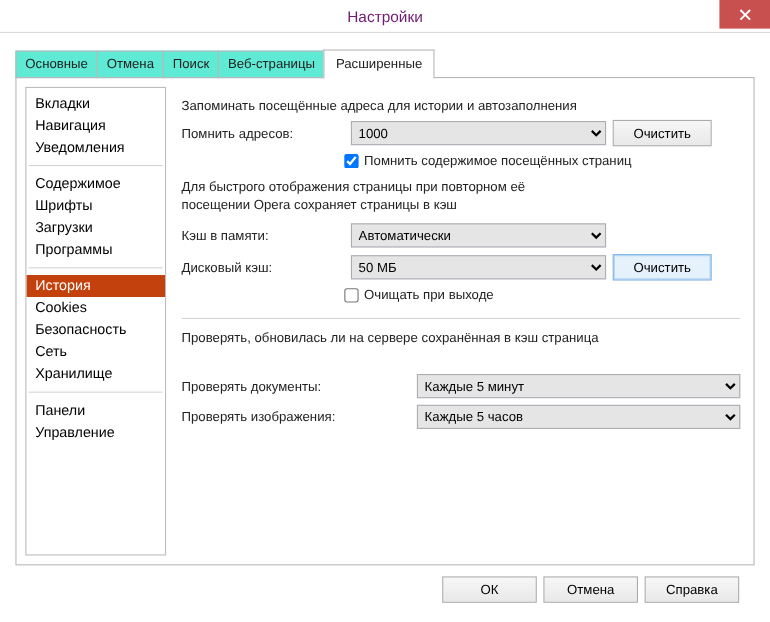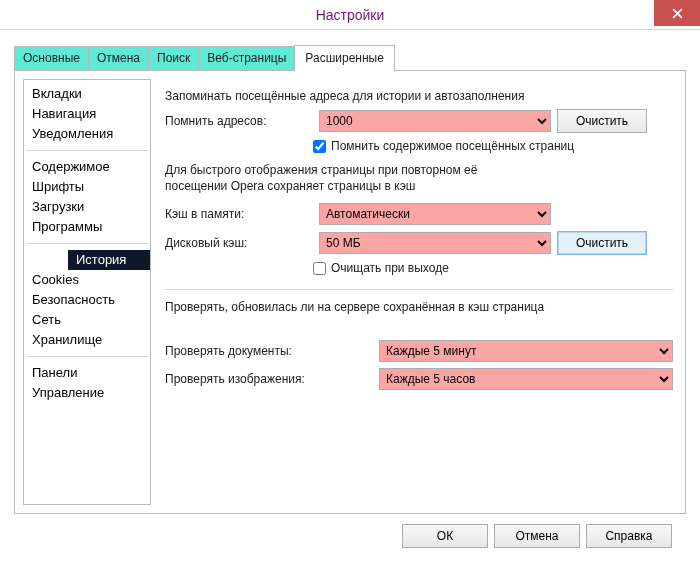--- a/index.html
+++ b/index.html
@@ -88,23 +88,22 @@
   }
   .sidegroup { padding: 2px 0; }
   .sideitem {
     padding: 1px 8px 2px 8px;
     font-size: 13px;
     color: #000;
     cursor: pointer;
     line-height: 17px;
   }
   .sideitem.selected {
-    background: #0f172a;
+    background: #c2410c;
     color: #fff;
-    margin-left: 44px;
   }
   .sidediv {
     height: 1px;
     background: #d4d4d4;
     margin: 4px 2px;
   }
   .main {
     flex: 1;
     padding: 4px 4px 4px 14px;
     color: #222;
@@ -121,21 +120,21 @@
   }
   .lbl2 {
     width: 208px;
     flex-shrink: 0;
   }
   select.sel {
     height: 22px;
     font-family: inherit;
     font-size: 12px;
     border: 1px solid #abadb3;
-    background: #fca5a5;
+    background: #e5e5e5;
     padding: 1px 2px;
   }
   .btn {
     height: 24px;
     min-width: 90px;
     border: 1px solid #acacac;
     background: linear-gradient(#f7f7f7,#e8e8e8);
     font-family: inherit;
     font-size: 12px;
     padding: 0 14px;

